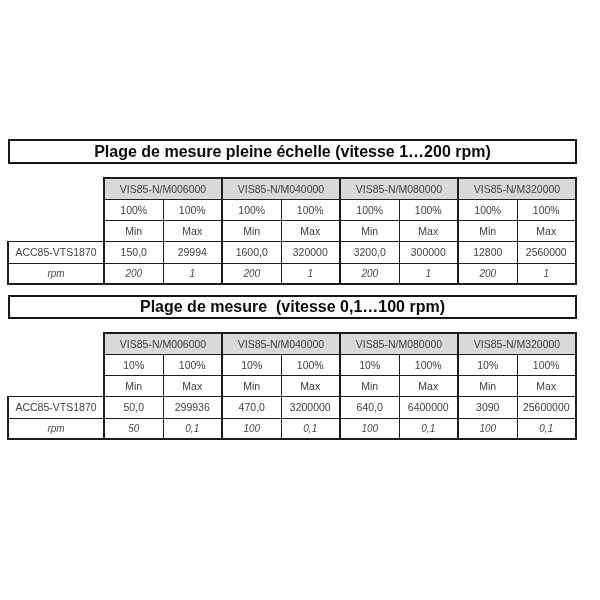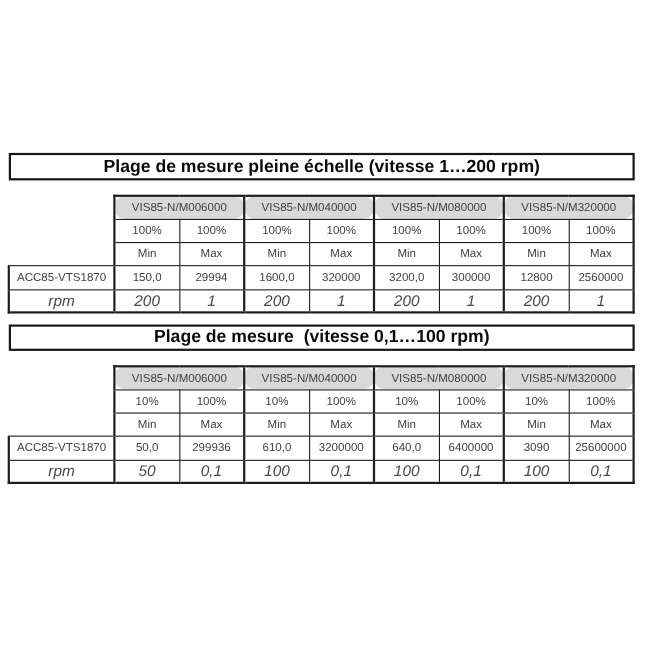--- a/index.html
+++ b/index.html
@@ -21,32 +21,32 @@
     position:absolute;left:7px;border-collapse:collapse;table-layout:fixed;
     background:transparent;
   }
   #table-1{top:177px;}
   #table-2{top:332px;}
   table.meas td{
     border:1px solid #1c1c1c;text-align:center;vertical-align:middle;
     padding:0;font-size:10.5px;color:#3f3f3f;background:#ffffff;overflow:hidden;
   }
   table.meas td.blank{border:none;background:transparent;}
-  table.meas td.hdr{background:#d9d9d9;border-radius:10px;}
+  table.meas td.hdr{background:#d9d9d9;}
   table.meas td.ht{border-top-width:2px;}
   table.meas td.gb{border-left-width:2px;}
   table.meas td.re{border-right-width:2px;}
   table.meas td.bb{border-bottom-width:2px;}
   table.meas td.labelcell{border-left-width:2px;margin-left:24px;}
   tr.r-hdr{height:21px;}
   tr.r-pct{height:21px;margin-top:28px;}
   tr.r-minmax{height:21px;}
   tr.r-data{height:22px;}
   tr.r-rpm{height:21px;}
-  tr.r-rpm td{font-style:italic;font-size:14px;color:#4a4a4a;}
+  tr.r-rpm td{font-style:italic;font-size:10px;color:#4a4a4a;}
   col.c-label{width:96px;}
   col.c-data{width:59px;}
 </style>
 </head>
 <body>
 
 <div id="canvas">
 
   <div class="title-frame" id="title-frame-1">
     <span class="title-text">Plage de mesure pleine échelle (vitesse 1…200 rpm)</span>
@@ -162,21 +162,21 @@
       <td>Max</td>
       <td class="gb">Min</td>
       <td>Max</td>
       <td class="gb">Min</td>
       <td class="re">Max</td>
     </tr>
     <tr class="r-data">
       <td class="labelcell">ACC85-VTS1870</td>
       <td class="gb">50,0</td>
       <td>299936</td>
-      <td class="gb">610,0</td>
+      <td class="gb">470,0</td>
       <td>3200000</td>
       <td class="gb">640,0</td>
       <td>6400000</td>
       <td class="gb">3090</td>
       <td class="re">25600000</td>
     </tr>
     <tr class="r-rpm">
       <td class="labelcell bb">rpm</td>
       <td class="gb bb">50</td>
       <td class="bb">0,1</td>

